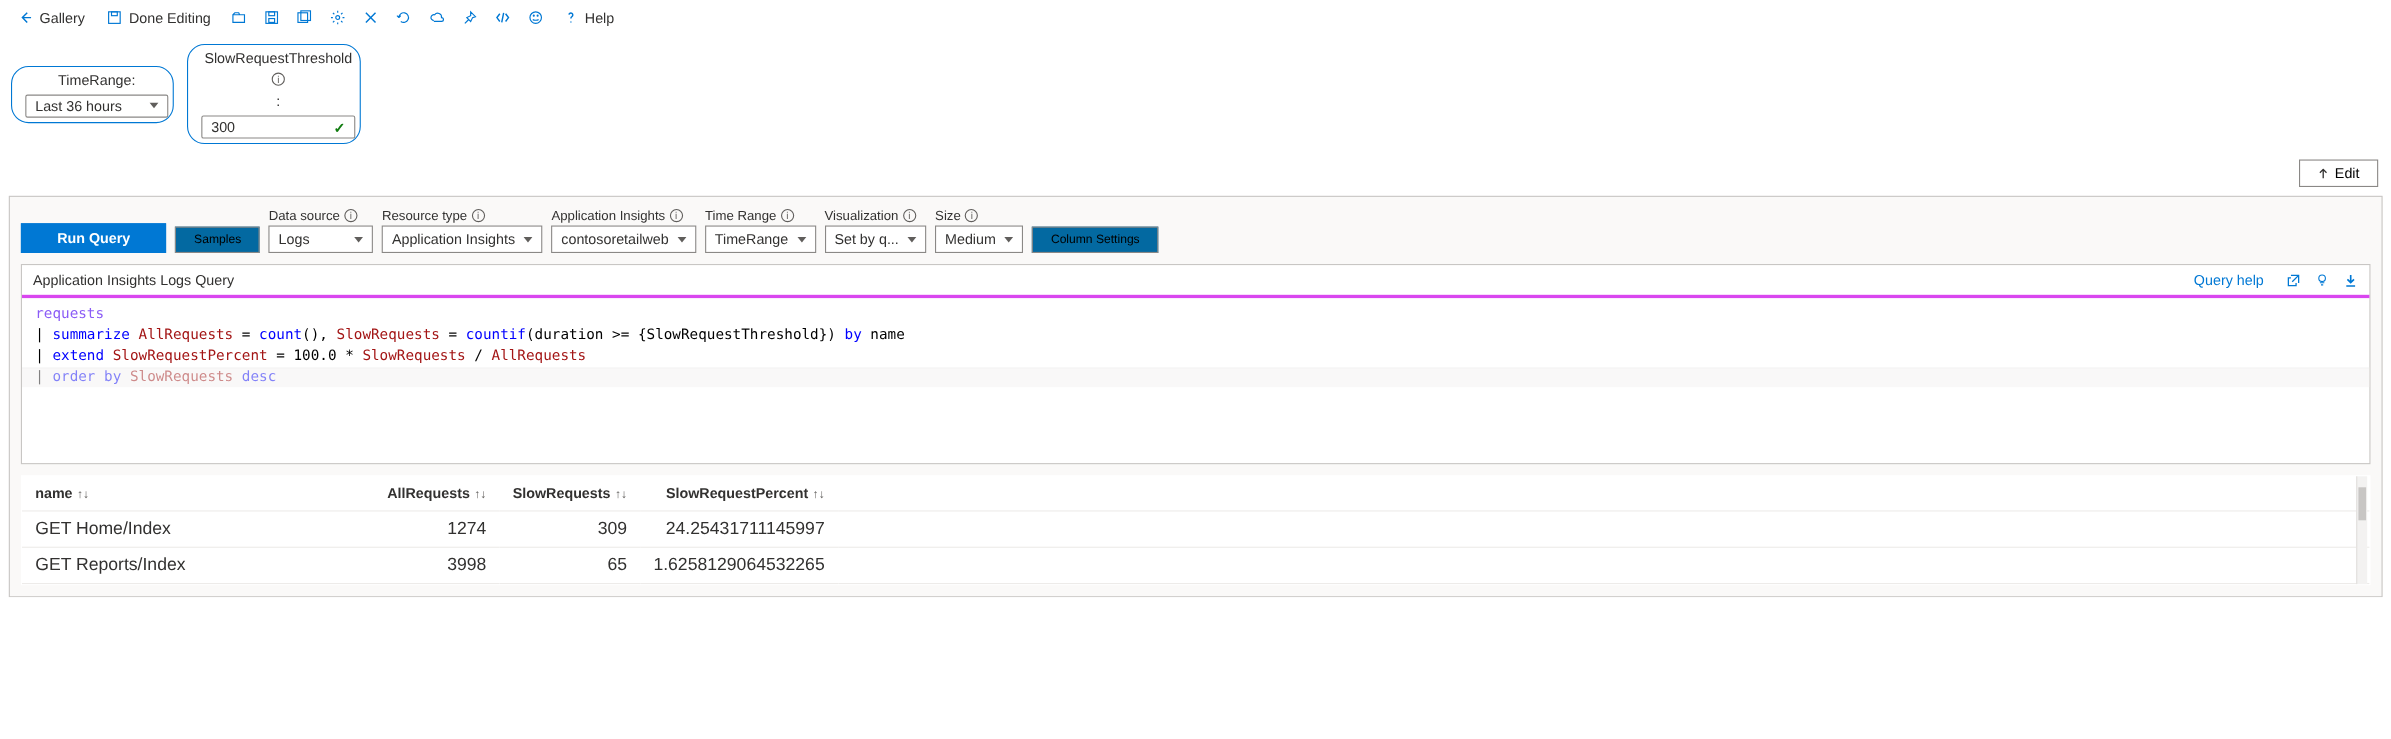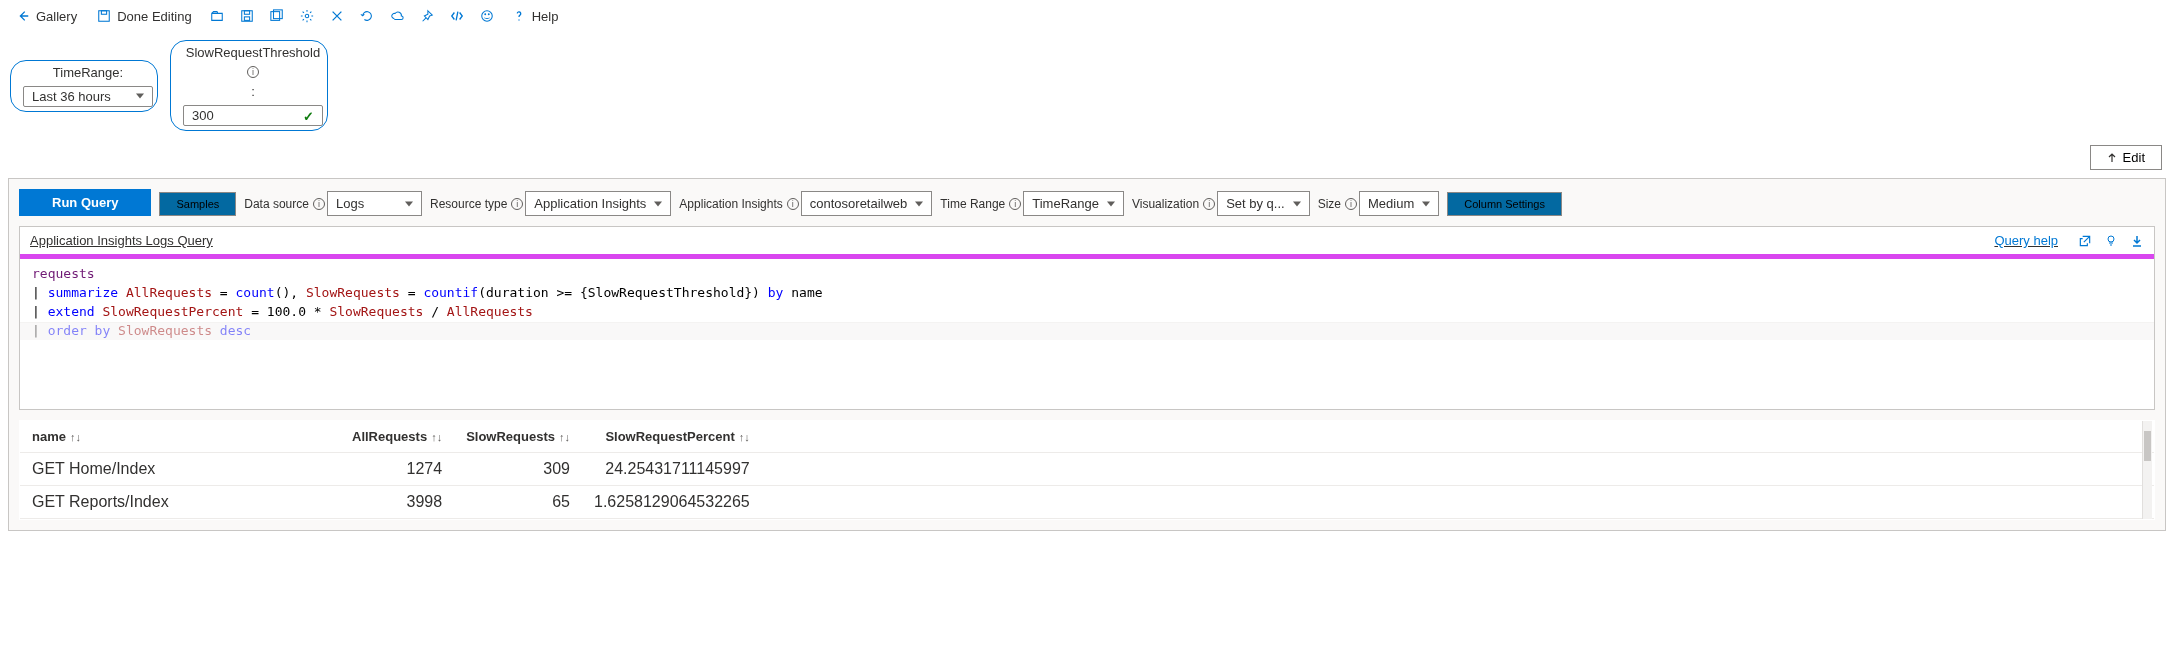--- a/index.html
+++ b/index.html
@@ -81,21 +81,21 @@
   .workspace {
     margin: 0 8px;
     border: 1px solid #c8c6c4;
     background: #faf9f8;
     padding: 10px;
   }
   .controls-row {
     display: flex; align-items: flex-end; gap: 8px; flex-wrap: wrap;
     margin-bottom: 10px;
   }
-  .control-group { display: flex; flex-direction: row; gap: 2px; }
+  .control-group { display: flex; flex-direction: column; gap: 2px; }
   .control-label { font-size: 12px; color: #323130; display: flex; align-items: center; gap: 4px; }
   .run-btn {
     background: #0078d4; color: #fff; border: 1px solid #0078d4;
     padding: 5px 32px; font-size: 13px; font-weight: 600;
   }
   .white-btn {
     background: #0369a1; border: 1px solid #8a8886;
     padding: 5px 16px; font-size: 11px;
   }
   .dd {
@@ -107,39 +107,39 @@
     content: ""; position: absolute; right: 8px; top: 50%;
     border-left: 4px solid transparent; border-right: 4px solid transparent;
     border-top: 5px solid #605e5c; transform: translateY(-50%);
   }
 
   .query-panel {
     border: 1px solid #c8c6c4; background: #fff;
   }
   .query-header {
     display: flex; justify-content: space-between; align-items: center;
-    padding: 6px 10px; border-bottom: 5px solid #d946ef; text-decoration: underline;
+    padding: 6px 10px; border-bottom: 3px solid #d946ef;
   }
   .query-links { display: flex; align-items: center; gap: 12px; }
   .query-links a { color: #0078d4; text-decoration: none; font-size: 13px; display: inline-flex; align-items: center; gap: 20px; }
   .query-links .icon-small { width: 14px; height: 14px; color: #0078d4; }
 
   .code-editor {
     font-family: Consolas, Monaco, monospace;
     font-size: 13px; line-height: 1.45;
     padding: 6px 12px;
     white-space: pre;
     min-height: 150px;
     position: relative;
   }
   .code-editor .kw { color: #0000ff; }
   .code-editor .fn { color: #0000ff; }
   .code-editor .ident { color: #a31515; }
   .code-editor .op { color: #000; }
-  .code-editor .tbl { color: #701a75; }
+  .code-editor .tbl { color: #8b5cf6; }
   .code-editor .param { color: #000; }
   .code-editor .pipe { color: #000; }
   .current-line {
     position: absolute;
     left: 0; right: 0; height: 18px; top: 63px;
     border-top: 1px solid #e1dfdd33;
     background: #f3f2f188;
     pointer-events: none;
   }
 

